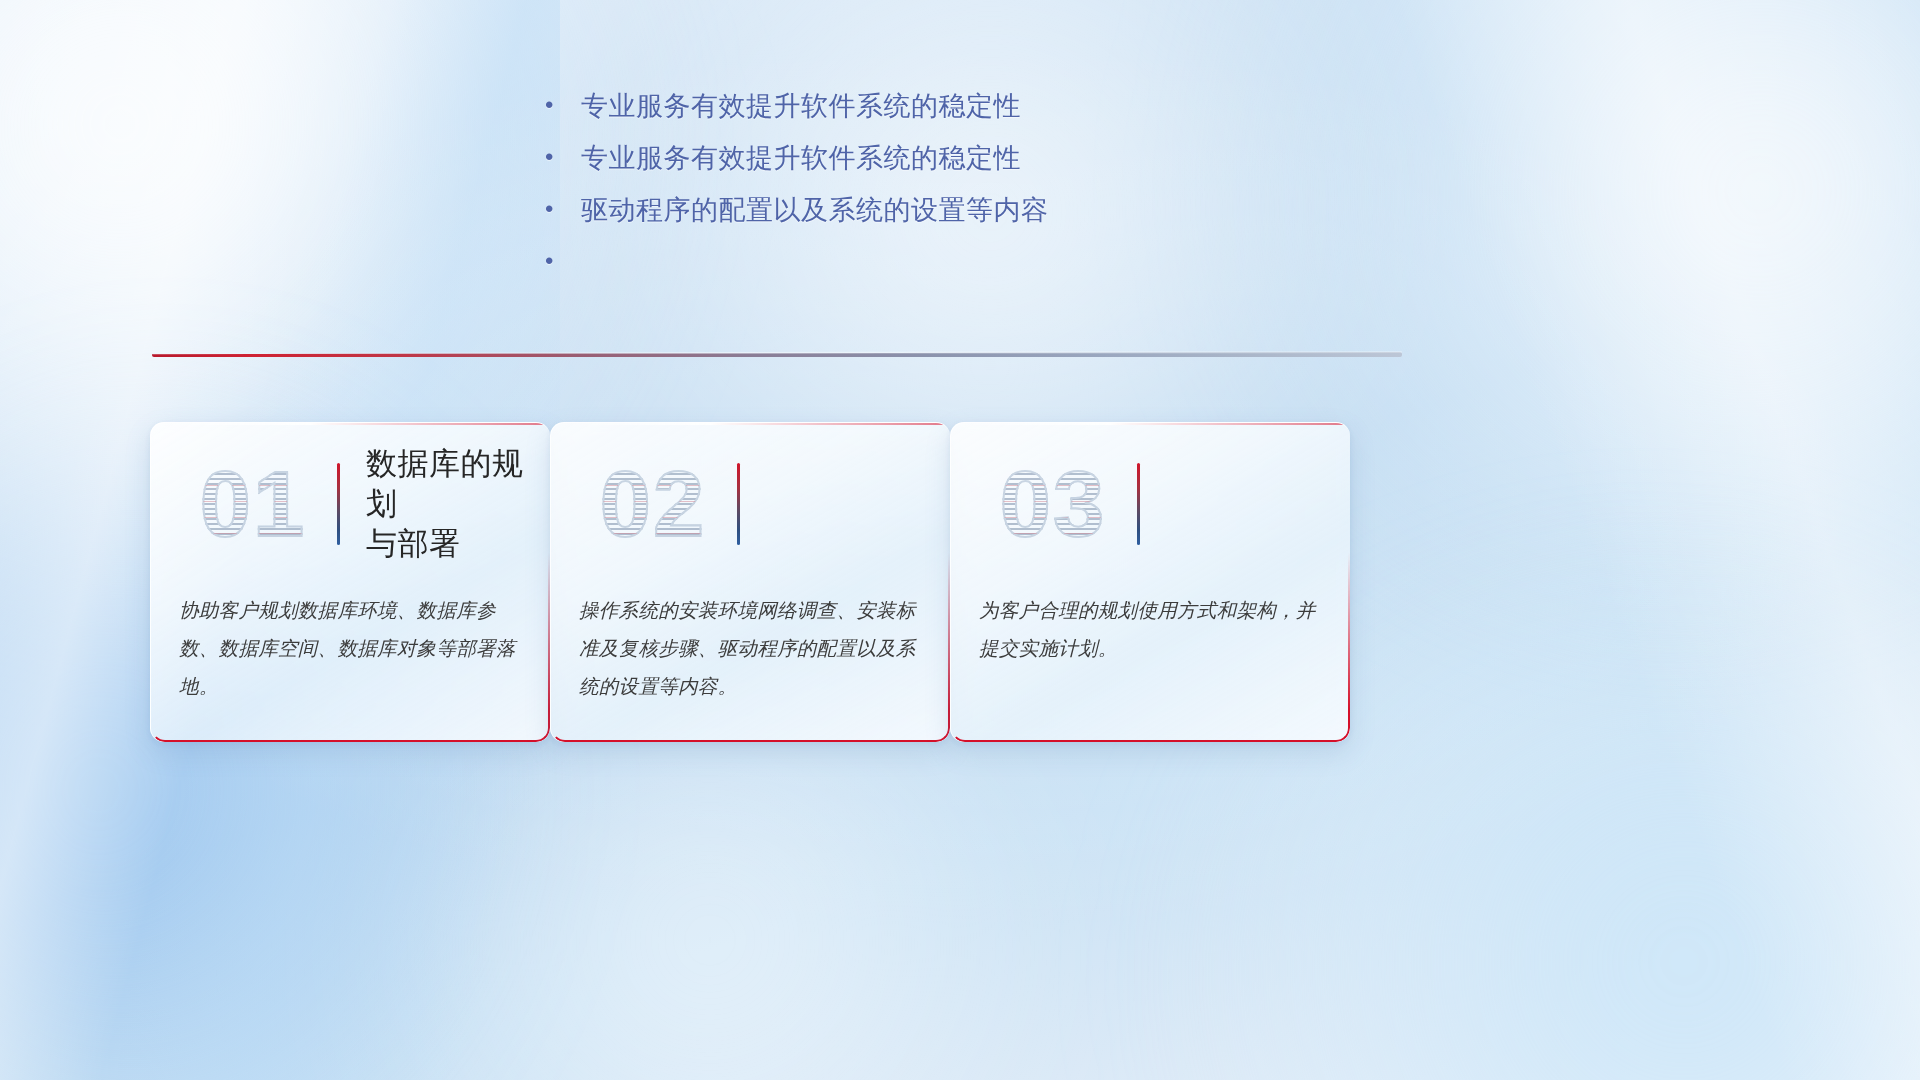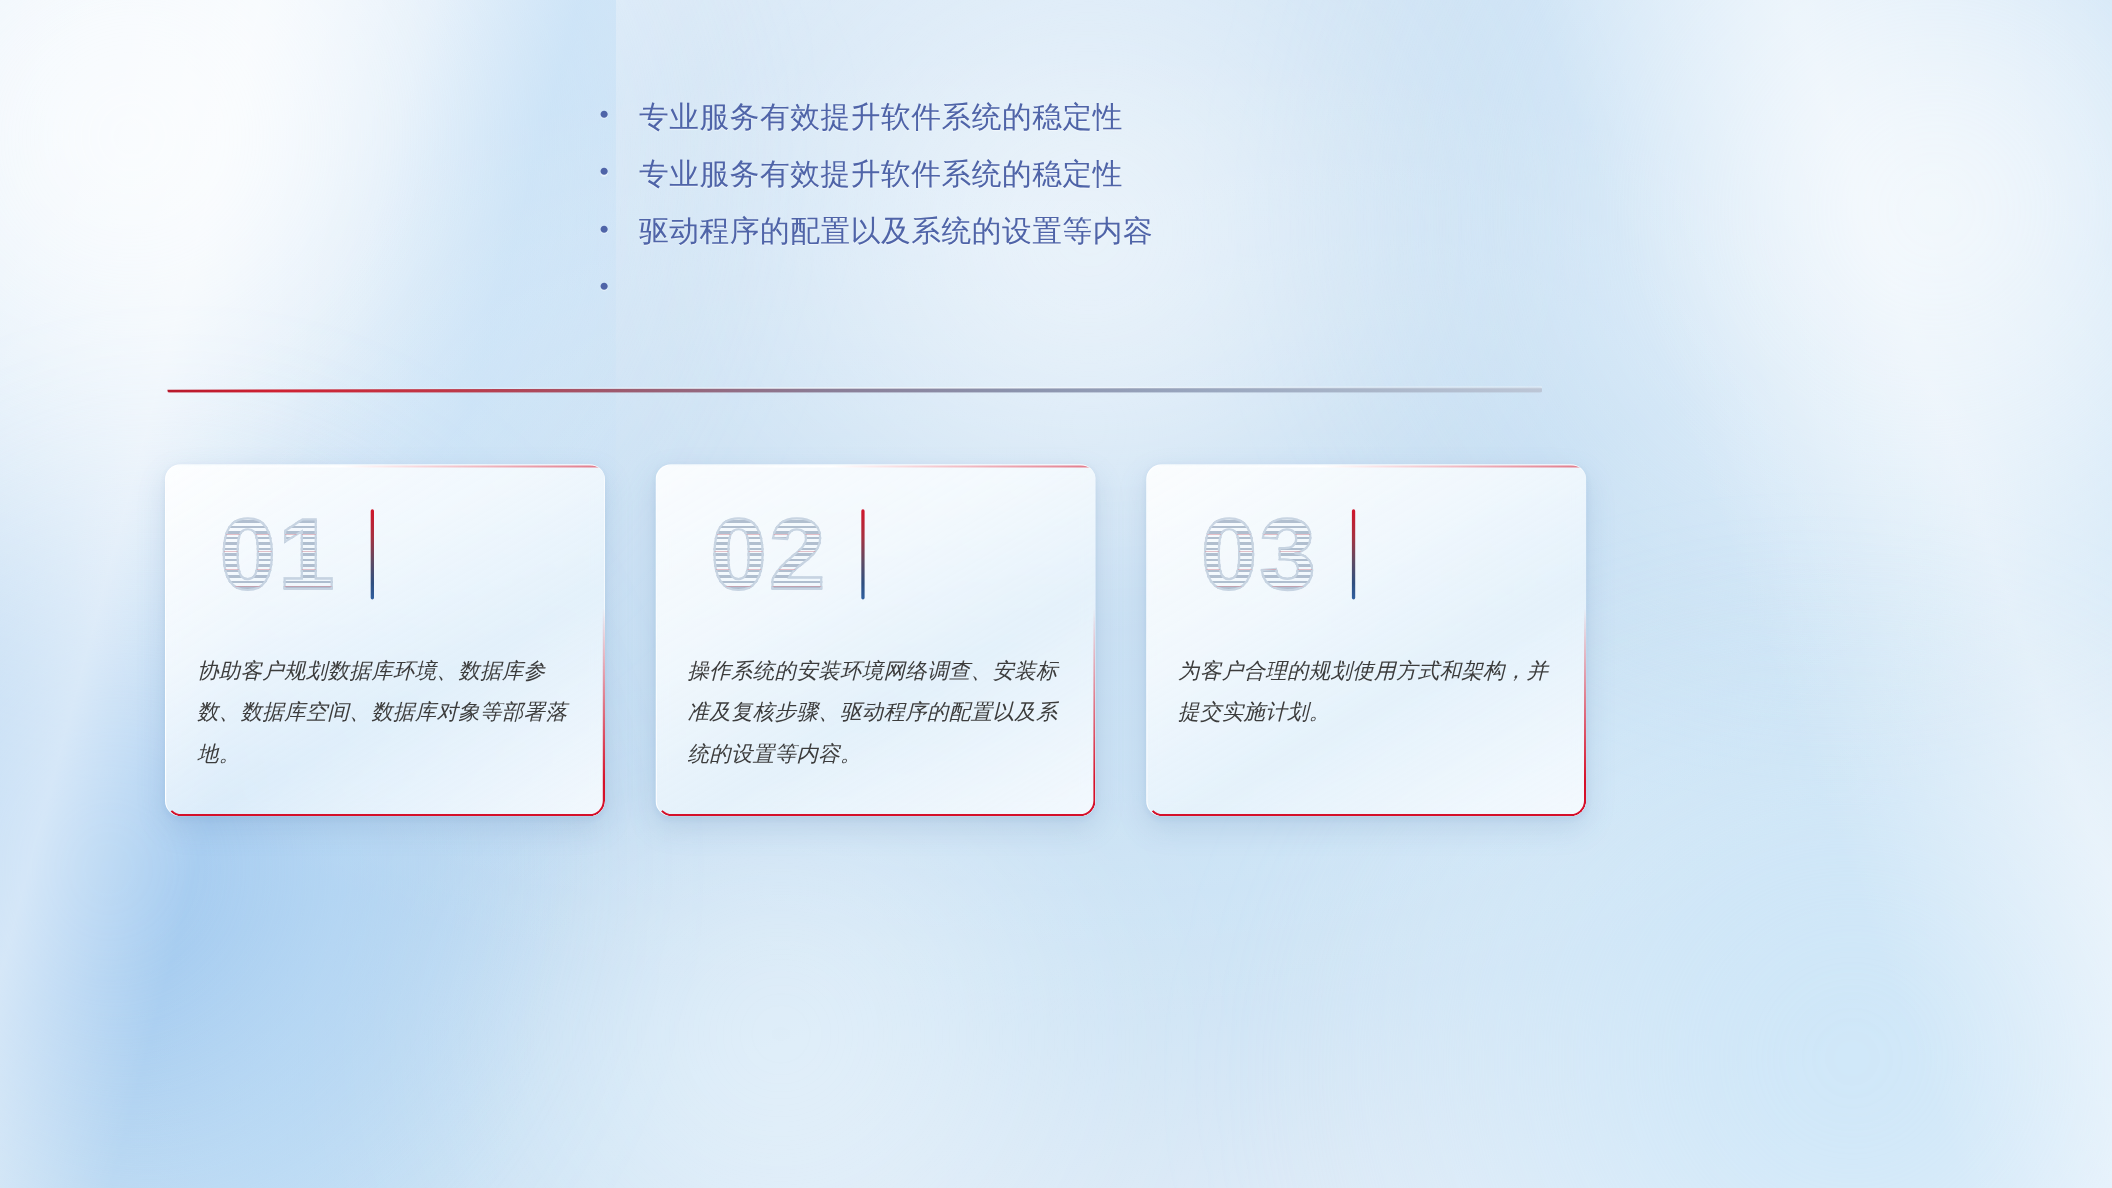--- a/index.html
+++ b/index.html
@@ -77,21 +77,21 @@
   }
   #divider .sheen{
     position:absolute; left:0; top:3px; width:100%; height:3px;
     background:linear-gradient(90deg,rgba(255,255,255,0) 0%,rgba(255,255,255,.45) 45%,rgba(255,255,255,.25) 100%);
     clip-path:polygon(0 60%,100% 0,100% 70%,0 100%);
   }
 
   
   #cards{
     position:absolute; left:150px; top:422px;
-    display:flex; gap:46px;
+    display:flex; 
   }
   .card{
     position:relative;
     width:400px; height:320px;
     border-radius:14px;
     background:linear-gradient(150deg,rgba(255,255,255,.88) 0%,rgba(250,253,255,.80) 35%,
                rgba(238,247,253,.72) 62%,rgba(249,252,255,.86) 100%);
     backdrop-filter:blur(6px);
     box-shadow:0 10px 26px rgba(90,130,175,.18), 0 2px 6px rgba(90,130,175,.10);
     border-top:1px solid rgba(255,255,255,.95);
@@ -212,20 +212,24 @@
 </div>
 
 <div id="cards">
 
   <div class="card">
     <div class="topfade"></div>
     <div class="accent"></div>
     <div class="card-head">
       <div class="num" data-n="01">01</div>
       <div class="sep"></div>
+      <div class="card-title">
+        <div>数据库的规划</div>
+        <div>与部署</div>
+      </div>
     </div>
     <div class="card-body">协助客户规划数据库环境、数据库参数、数据库空间、数据库对象等部署落地。</div>
   </div>
 
   <div class="card">
     <div class="topfade"></div>
     <div class="accent"></div>
     <div class="card-head">
       <div class="num" data-n="02">02</div>
       <div class="sep"></div>

